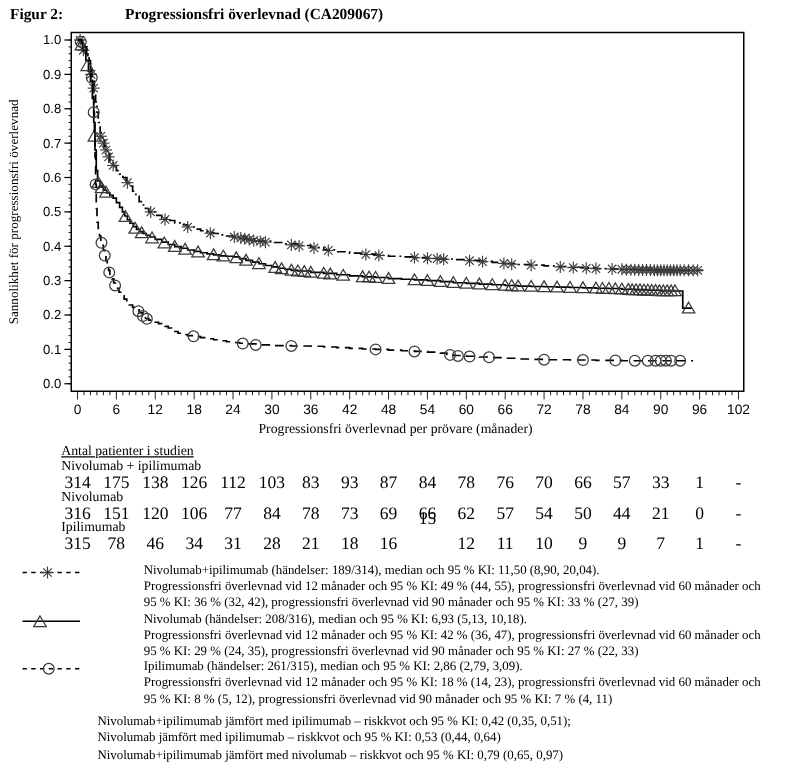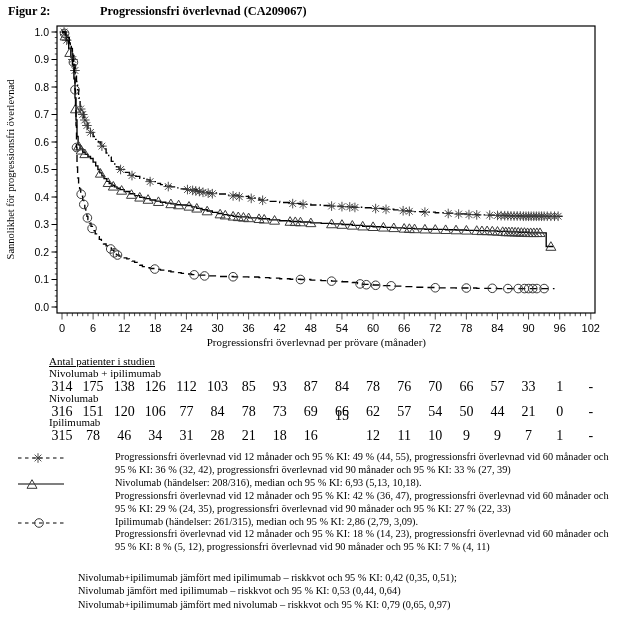--- a/index.html
+++ b/index.html
@@ -575,21 +575,21 @@
 
   <div id="risk-table">
     <div class="risk-title" style="top:355px;text-decoration:underline;">Antal patienter i studien</div>
   <div class="risk-label" style="top: 367px;">Nivolumab + ipilimumab</div>
       <span class="risk-num" style="top: 379px; left: 44px;">314</span>
       <span class="risk-num" style="top: 379px; left: 75.1058px;">175</span>
       <span class="risk-num" style="top: 379px; left: 106.212px;">138</span>
       <span class="risk-num" style="top: 379px; left: 137.317px;">126</span>
       <span class="risk-num" style="top: 379px; left: 168.423px;">112</span>
       <span class="risk-num" style="top: 379px; left: 199.529px;">103</span>
-      <span class="risk-num" style="top: 379px; left: 230.635px;">85</span>
+      <span class="risk-num" style="top: 379px; left: 230.635px;">83</span>
       <span class="risk-num" style="top: 379px; left: 261.741px;">93</span>
       <span class="risk-num" style="top: 379px; left: 292.846px;">87</span>
       <span class="risk-num" style="top: 379px; left: 323.952px;">84</span>
       <span class="risk-num" style="top: 379px; left: 355.058px;">78</span>
       <span class="risk-num" style="top: 379px; left: 386.164px;">76</span>
       <span class="risk-num" style="top: 379px; left: 417.27px;">70</span>
       <span class="risk-num" style="top: 379px; left: 448.375px;">66</span>
       <span class="risk-num" style="top: 379px; left: 479.481px;">57</span>
       <span class="risk-num" style="top: 379px; left: 510.587px;">33</span>
       <span class="risk-num" style="top: 379px; left: 541.693px;">1</span>
@@ -636,20 +636,21 @@
 
   <div class="legend" id="legend">
       <div class="legend-entry">
         <svg width="50" height="13" class="legend-symbol">
           <line x1="1" y1="7" x2="47" y2="7" stroke="#000" stroke-width="1.2" stroke-dasharray="3.5 3.5"></line>
           <line x1="21" y1="2.2" x2="21" y2="11.8" stroke="#3a3a3a" stroke-width="0.9"></line>
           <line x1="16.2" y1="7" x2="25.8" y2="7" stroke="#3a3a3a" stroke-width="0.9"></line>
           <line x1="17.64" y1="3.64" x2="24.36" y2="10.36" stroke="#3a3a3a" stroke-width="0.9"></line>
           <line x1="17.64" y1="10.36" x2="24.36" y2="3.64" stroke="#3a3a3a" stroke-width="0.9"></line>
         </svg>
+        <div class="legend-line">Nivolumab+ipilimumab (händelser: 189/314), median och 95 % KI: 11,50 (8,90, 20,04).</div>
         <div class="legend-line">Progressionsfri överlevnad vid 12 månader och 95 % KI: 49 % (44, 55), progressionsfri överlevnad vid 60 månader och</div>
         <div class="legend-line">95 % KI: 36 % (32, 42), progressionsfri överlevnad vid 90 månader och 95 % KI: 33 % (27, 39)</div>
       </div>
       <div class="legend-entry">
         <svg width="50" height="13" class="legend-symbol">
           <line x1="1" y1="7" x2="47" y2="7" stroke="#000" stroke-width="1.2"></line>
           <path d="M 15 2.7 L 10 11.3 L 20 11.3 Z" fill="none" stroke="#3a3a3a" stroke-width="1"></path>
         </svg>
         <div class="legend-line">Nivolumab (händelser: 208/316), median och 95 % KI: 6,93 (5,13, 10,18).</div>
         <div class="legend-line">Progressionsfri överlevnad vid 12 månader och 95 % KI: 42 % (36, 47), progressionsfri överlevnad vid 60 månader och</div>

